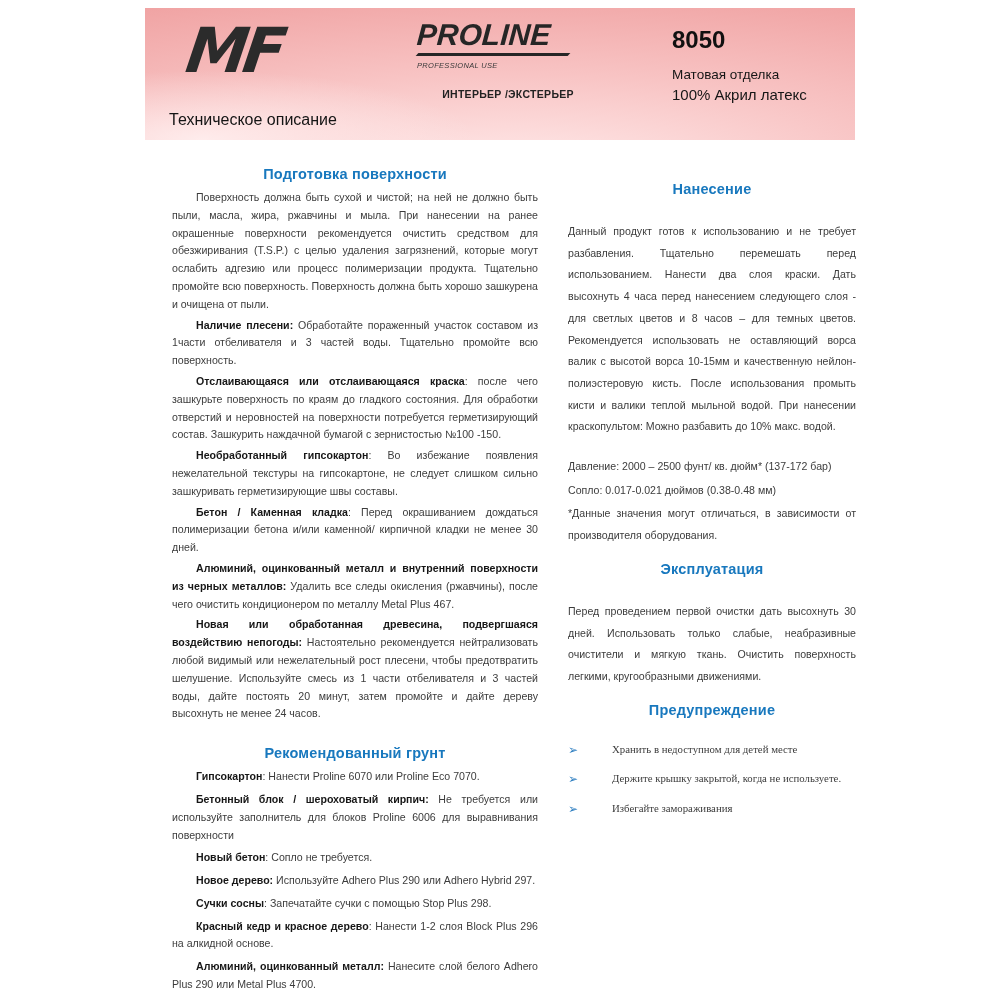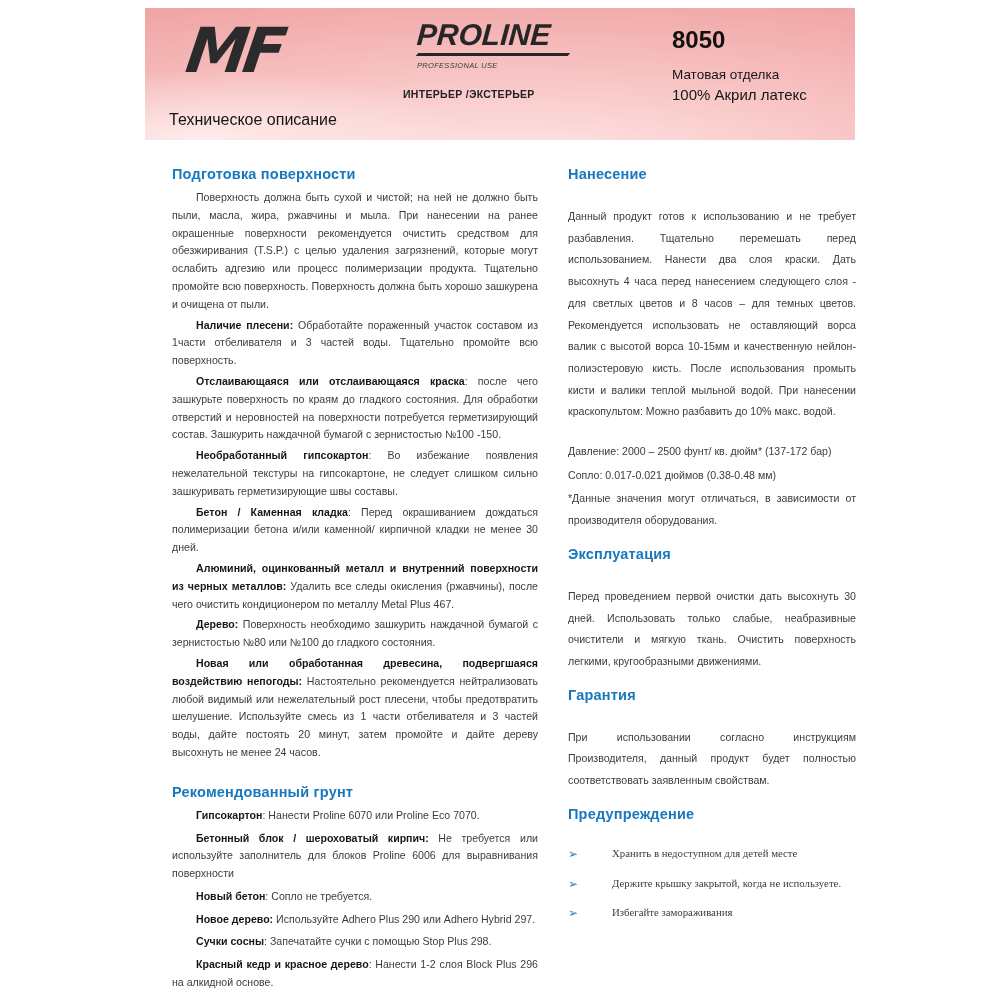--- a/index.html
+++ b/index.html
@@ -40,34 +40,34 @@
     width: 152px; height: 3px; background: #262626;
     margin-top: 3px; transform: skewX(-42deg);
   }
   .brand-sub {
     font-size: 7.5px; font-style: italic; color: #3a3a3a;
     margin-top: 5px; letter-spacing: 0.3px;
   }
   .usage {
     position: absolute; left: 258px; top: 80px; width: 210px;
     font-size: 10.5px; font-weight: bold; color: #222222;
-    text-align: left; letter-spacing: 0.3px;
+    text-align: center; letter-spacing: 0.3px;
   }
   .product-block { position: absolute; left: 527px; top: 18px; }
   .product-code { font-size: 24px; font-weight: bold; color: #111111; }
   .product-finish { font-size: 13.5px; color: #161616; margin-top: 13px; }
   .product-composition { font-size: 15px; color: #161616; margin-top: 4px; }
 
   
   .col-left  { position: absolute; left: 172px; top: 166px; width: 366px; }
-  .col-right { position: absolute; left: 568px; top: 166px; width: 288px; }
+  .col-right { position: absolute; left: 568px; top: 181px; width: 288px; }
 
   .section-title {
     color: #1878be; font-size: 14.5px; font-weight: bold;
-    margin: 0 0 7px 0; letter-spacing: 0.2px;
+    margin: 0 0 7px 0; letter-spacing: 0.2px; text-align: center;
   }
   .col-right .section-title { margin-bottom: 24px; }
 
   .col-left p.para {
     font-size: 10.6px; line-height: 1.68; color: #3c3c3c;
     text-align: justify; margin: 0 0 3px 0;
   }
   .col-left .primer p.para { margin: 0 0 5px 0; }
   .para b { color: #171717; margin-left: 24px; }
   .section { margin-bottom: 22px; }
@@ -116,21 +116,20 @@
   <div class="col-left">
 
     <div class="section">
       <h2 class="section-title">Подготовка поверхности</h2>
       <p class="para"><b></b><span>Поверхность должна быть сухой и чистой; на ней не должно быть пыли, масла, жира, ржавчины и мыла. При нанесении на ранее окрашенные поверхности рекомендуется очистить средством для обезжиривания (T.S.P.) с целью удаления загрязнений, которые могут ослабить адгезию или процесс полимеризации продукта. Тщательно промойте всю поверхность. Поверхность должна быть хорошо зашкурена и очищена от пыли.</span></p>
       <p class="para"><b>Наличие плесени:</b><span> Обработайте пораженный участок составом из 1части отбеливателя и 3 частей воды. Тщательно промойте всю поверхность.</span></p>
       <p class="para"><b>Отслаивающаяся или отслаивающаяся краска</b><span>: после чего зашкурьте поверхность по краям до гладкого состояния. Для обработки отверстий и неровностей на поверхности потребуется герметизирующий состав. Зашкурить наждачной бумагой с зернистостью №100 -150.</span></p>
       <p class="para"><b>Необработанный гипсокартон</b><span>: Во избежание появления нежелательной текстуры на гипсокартоне, не следует слишком сильно зашкуривать герметизирующие швы составы.</span></p>
       <p class="para"><b>Бетон / Каменная кладка</b><span>: Перед окрашиванием дождаться полимеризации бетона и/или каменной/ кирпичной кладки не менее 30 дней.</span></p>
       <p class="para"><b>Алюминий, оцинкованный металл и внутренний поверхности из черных металлов:</b><span> Удалить все следы окисления (ржавчины), после чего очистить кондиционером по металлу Metal Plus 467.</span></p>
-      <p class="para"><b>Дерево:</b><span> Поверхность необходимо зашкурить наждачной бумагой с зернистостью №80 или №100 до гладкого состояния.</span></p>
       <p class="para"><b>Новая или обработанная древесина, подвергшаяся воздействию непогоды:</b><span> Настоятельно рекомендуется нейтрализовать любой видимый или нежелательный рост плесени, чтобы предотвратить шелушение. Используйте смесь из 1 части отбеливателя и 3 частей воды, дайте постоять 20 минут, затем промойте и дайте дереву высохнуть не менее 24 часов.</span></p>
     </div>
 
     <div class="section primer">
       <h2 class="section-title">Рекомендованный грунт</h2>
       <p class="para"><b>Гипсокартон</b><span>: Нанести Proline 6070 или Proline Eco 7070.</span></p>
       <p class="para"><b>Бетонный блок / шероховатый кирпич:</b><span> Не требуется или используйте заполнитель для блоков Proline 6006 для выравнивания поверхности</span></p>
       <p class="para"><b>Новый бетон</b><span>: Сопло не требуется.</span></p>
       <p class="para"><b>Новое дерево:</b><span> Используйте Adhero Plus 290 или Adhero Hybrid 297.</span></p>
       <p class="para"><b>Сучки сосны</b><span>: Запечатайте сучки с помощью Stop Plus 298.</span></p>
@@ -151,24 +150,20 @@
         <p class="para spec-line">Сопло: 0.017-0.021 дюймов (0.38-0.48 мм)</p>
         <p class="para spec-note">*Данные значения могут отличаться, в зависимости от производителя оборудования.</p>
       </div>
     </div>
 
     <div class="section">
       <h2 class="section-title">Эксплуатация</h2>
       <p class="para">Перед проведением первой очистки дать высохнуть 30 дней. Использовать только слабые, неабразивные очистители и мягкую ткань. Очистить поверхность легкими, кругообразными движениями.</p>
     </div>
 
-    <div class="section">
-      <h2 class="section-title">Гарантия</h2>
-      <p class="para">При использовании согласно инструкциям Производителя, данный продукт будет полностью соответствовать заявленным свойствам.</p>
-    </div>
 
     <div class="section">
       <h2 class="section-title">Предупреждение</h2>
       <div class="warning-items">
         <div class="bullet-row">
           <span class="bullet-icon">➢</span>
           <span class="bullet-text">Хранить в недоступном для детей месте</span>
         </div>
         <div class="bullet-row">
           <span class="bullet-icon">➢</span>

